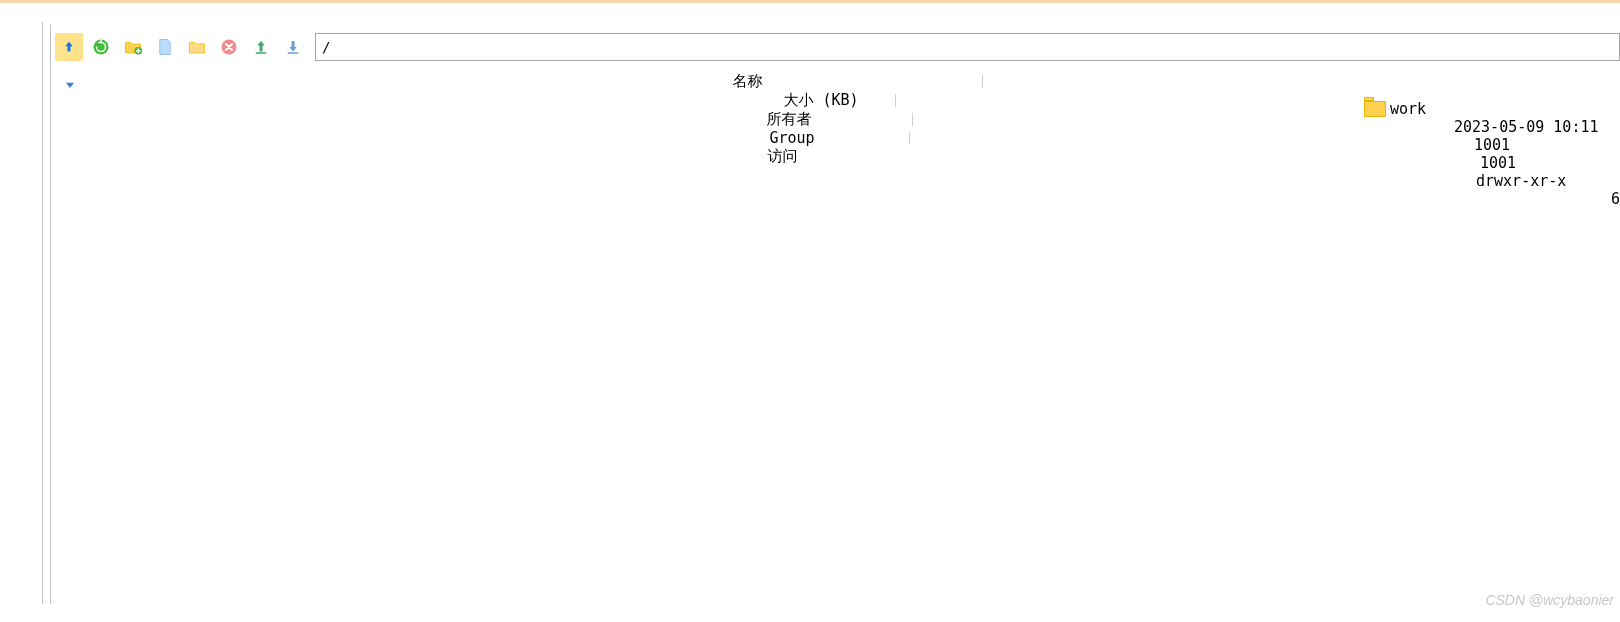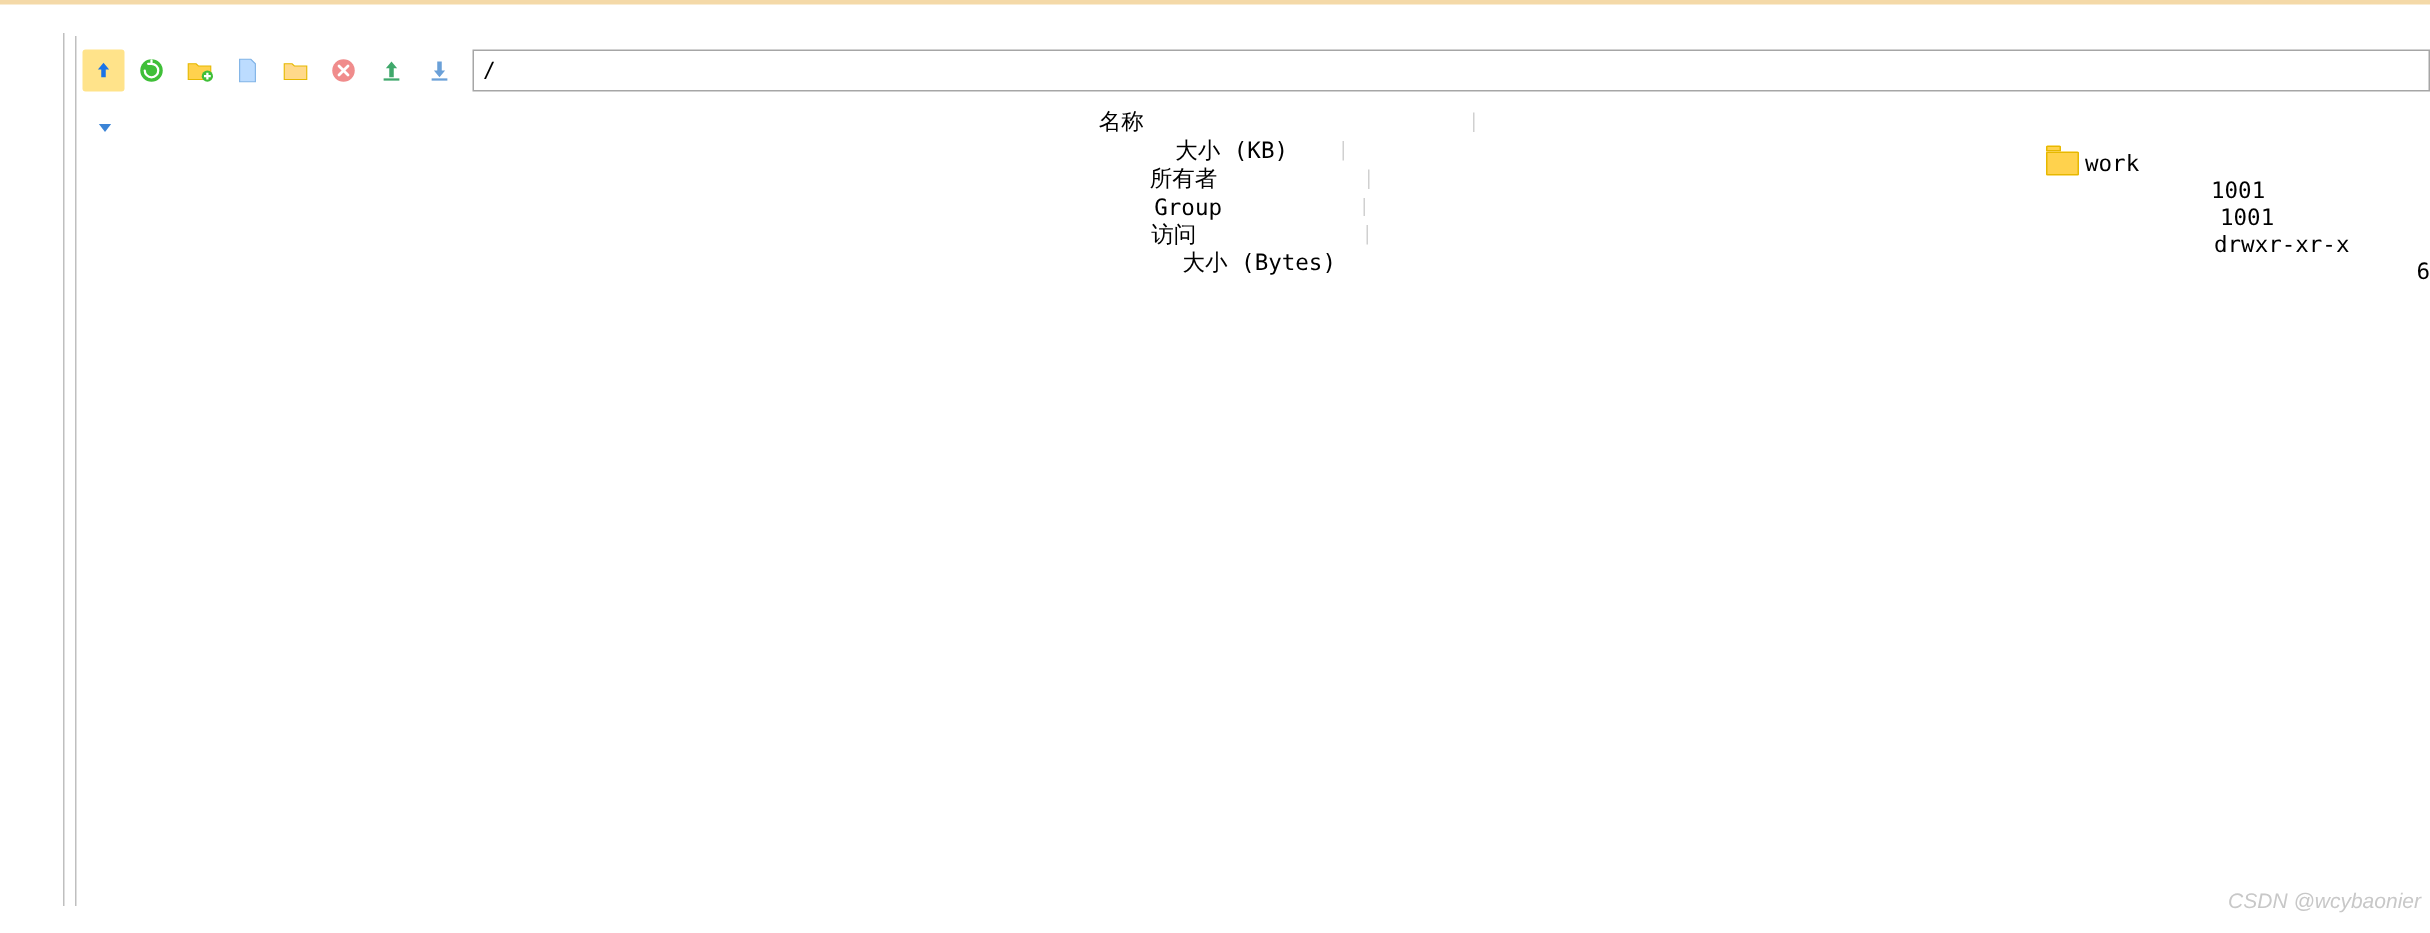--- a/index.html
+++ b/index.html
@@ -112,28 +112,28 @@
 
 <div class="header">
   <svg class="col-chev" viewBox="0 0 24 24">
     <path d="M5 8 L19 8 L12 17 Z" fill="#3b84d6"></path>
   </svg>
   <div class="hcol col-name">名称</div>
   <div class="hcol col-sizek">大小 (KB)</div>
   <div class="hcol col-owner">所有者</div>
   <div class="hcol col-group">Group</div>
   <div class="hcol col-acc">访问</div>
-  <div class="hcol col-sizeb">大小 (Bytes)</div>
 </div>
 
 <div class="row">
   <div class="rcol rname">
     <span class="folder-ico"></span>
     <span>work</span>
   </div>
   <div class="rcol col-sizek"></div>
+  <div class="rcol col-mod">2023-05-09 10:11</div>
   <div class="rcol col-owner">1001</div>
   <div class="rcol col-group">1001</div>
   <div class="rcol col-acc">drwxr-xr-x</div>
   <div class="rcol col-sizeb">6</div>
 </div>
 
 <div class="watermark">CSDN @wcybaonier</div>
 
 </body></html>

